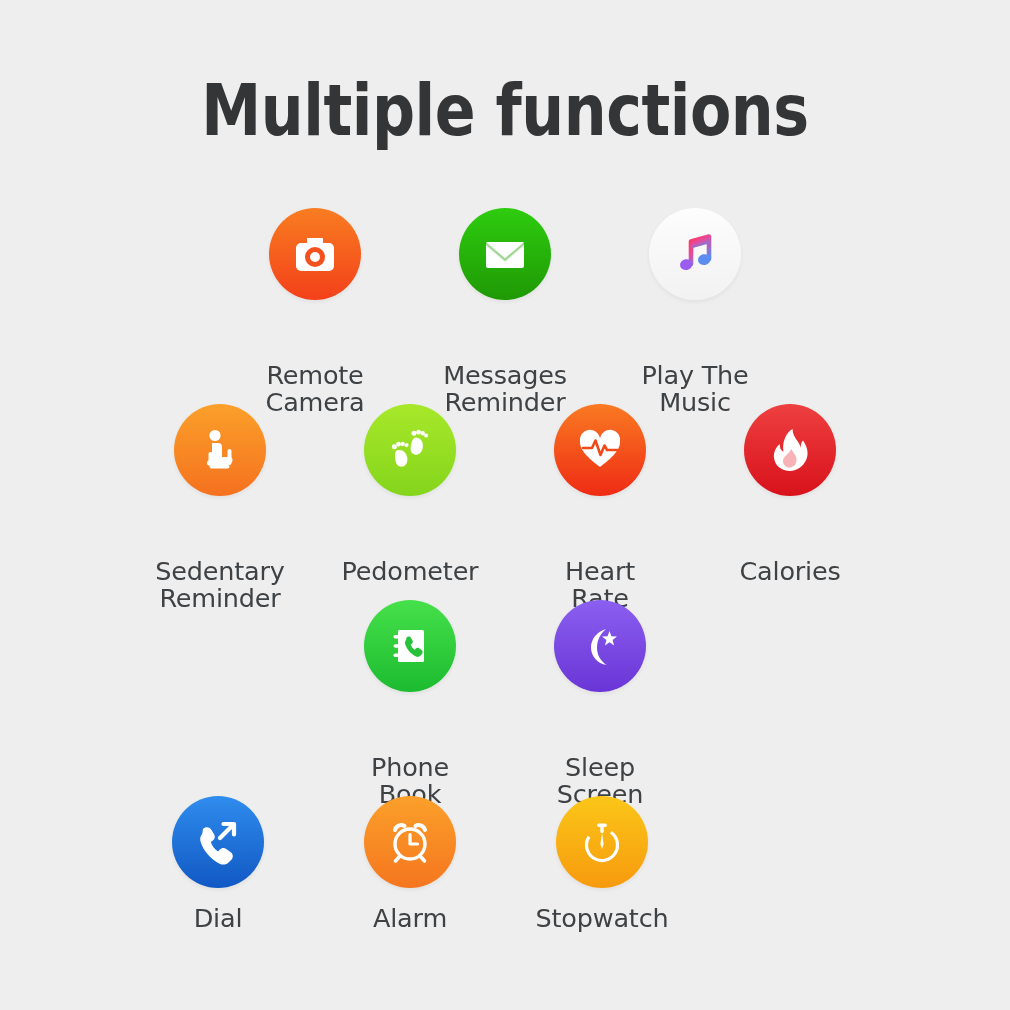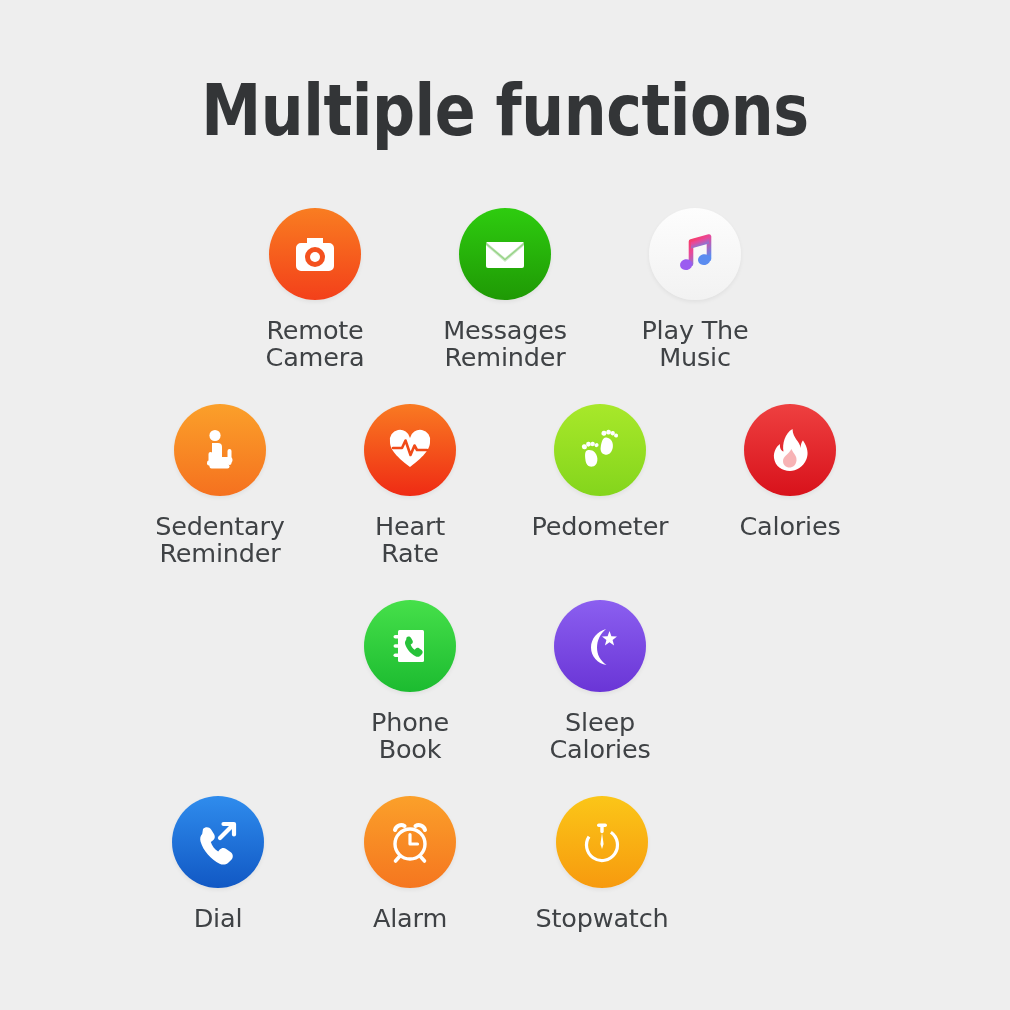--- a/index.html
+++ b/index.html
@@ -49,21 +49,21 @@
   .row-1, .row-2, .row-3 { height: 196px; }
   .row-4 { height: 180px; }
   .row-4 .cell { margin-right: 0; }
   .cell {
     width: 192px;
     display: flex;
     flex-direction: column;
     align-items: center;
     position: relative;
   }
-  .row-1 .cell, .row-2 .cell, .row-3 .cell { width: 190px; }
+  .row-1 .cell, .row-2 .cell, .row-3 .cell { width: 190px; gap: 45px; }
   .row-4 { padding-right: 190px; }
   .row-4 .cell { width: 192px; }
 
   .icon-circle {
     width: 92px;
     height: 92px;
     border-radius: 50%;
     position: relative;
     display: flex;
     align-items: center;
@@ -160,31 +160,20 @@
             <rect x="16.5" y="30" width="4.2" height="14" rx="2" fill="#ffffff"></rect>
             <rect x="35.5" y="27" width="4" height="16" rx="2" fill="#ffffff"></rect>
             <rect x="17.5" y="42.5" width="20" height="4" rx="2" fill="#ffffff"></rect>
           </svg>
         </div>
         <div class="label">Sedentary
 Reminder</div>
       </div>
 
       <div class="cell">
-        <div class="icon-circle" style="background: linear-gradient(180deg, #f97a22 0%, #ef2b14 100%);">
-          <svg width="56" height="56" viewBox="0 0 56 56">
-            <path d="M28 45 C 12 33 8 26 8 20 A 10 10 0 0 1 28 16 A 10 10 0 0 1 48 20 C 48 26 44 33 28 45 Z" fill="#ffffff"></path>
-            <path d="M11 26 H20 L23.5 18.5 L28.5 33 L32.5 23.5 L35 28 H45" fill="none" stroke="#f04a18" stroke-width="2.6" stroke-linecap="round" stroke-linejoin="round"></path>
-          </svg>
-        </div>
-        <div class="label">Heart
-Rate</div>
-      </div>
-
-      <div class="cell">
         <div class="icon-circle" style="background: linear-gradient(180deg, #a8e82a 0%, #84d51c 100%);">
           <svg width="56" height="56" viewBox="0 0 56 56">
             <g transform="rotate(-8 24 34)">
               <path d="M17 27 c5 0 8 4 8 9 c0 4 -2 8 -6 8 c-4 0 -6 -3 -6 -7 c0 -4 0 -10 4 -10 z" fill="#ffffff"></path>
               <circle cx="13.8" cy="23.2" r="2.5" fill="#ffffff"></circle>
               <circle cx="18.2" cy="21.3" r="2.4" fill="#ffffff"></circle>
               <circle cx="22.4" cy="21.6" r="2.2" fill="#ffffff"></circle>
               <circle cx="26.1" cy="23.3" r="2" fill="#ffffff"></circle>
             </g>
             <g transform="rotate(10 36 24)">
@@ -193,20 +182,31 @@
               <circle cx="34.2" cy="10.3" r="2.4" fill="#ffffff"></circle>
               <circle cx="38.4" cy="10.6" r="2.2" fill="#ffffff"></circle>
               <circle cx="42.1" cy="12.3" r="2" fill="#ffffff"></circle>
             </g>
           </svg>
         </div>
         <div class="label">Pedometer</div>
       </div>
 
       <div class="cell">
+        <div class="icon-circle" style="background: linear-gradient(180deg, #f97a22 0%, #ef2b14 100%);">
+          <svg width="56" height="56" viewBox="0 0 56 56">
+            <path d="M28 45 C 12 33 8 26 8 20 A 10 10 0 0 1 28 16 A 10 10 0 0 1 48 20 C 48 26 44 33 28 45 Z" fill="#ffffff"></path>
+            <path d="M11 26 H20 L23.5 18.5 L28.5 33 L32.5 23.5 L35 28 H45" fill="none" stroke="#f04a18" stroke-width="2.6" stroke-linecap="round" stroke-linejoin="round"></path>
+          </svg>
+        </div>
+        <div class="label">Heart
+Rate</div>
+      </div>
+
+      <div class="cell">
         <div class="icon-circle" style="background: linear-gradient(180deg, #ee4040 0%, #d8121b 100%);">
           <svg width="56" height="56" viewBox="0 0 56 56">
             <path d="M30.5 7
                      C 31 17 38 19 38.5 26
                      C 39 20 41 18.5 41 18.5
                      C 46 26 46.5 32 44.5 37
                      C 41.5 45 34 49 28 49
                      C 20 49 13 44 12 36
                      C 11.2 29.5 15 24 18 22
                      C 17.5 26.5 19.5 29 21.5 29.5
@@ -236,21 +236,21 @@
       </div>
 
       <div class="cell">
         <div class="icon-circle" style="background: linear-gradient(180deg, #8b5ff0 0%, #6a35d6 100%);">
           <svg width="56" height="56" viewBox="0 0 56 56">
             <path d="M34 11 C 25 13.5 19 21 19 29.5 C 19 38.5 25.5 45.5 34.5 47 C 28 42.5 25 36.5 25 29.5 C 25 22.5 28 16 34 11 Z" fill="#ffffff"></path>
             <path d="M37.5 13 l1.9 5.3 l5.6 0.2 l-4.4 3.5 l1.5 5.4 l-4.6 -3.2 l-4.6 3.2 l1.5 -5.4 l-4.4 -3.5 l5.6 -0.2 z" fill="#ffffff"></path>
           </svg>
         </div>
         <div class="label">Sleep
-Calories</div>
+Screen</div>
       </div>
 
 
 
     </div>
 
     <div class="row row-4">
 
       <div class="cell">
         <div class="icon-circle" style="background: linear-gradient(180deg, #2f8ced 0%, #1158c4 100%);">

